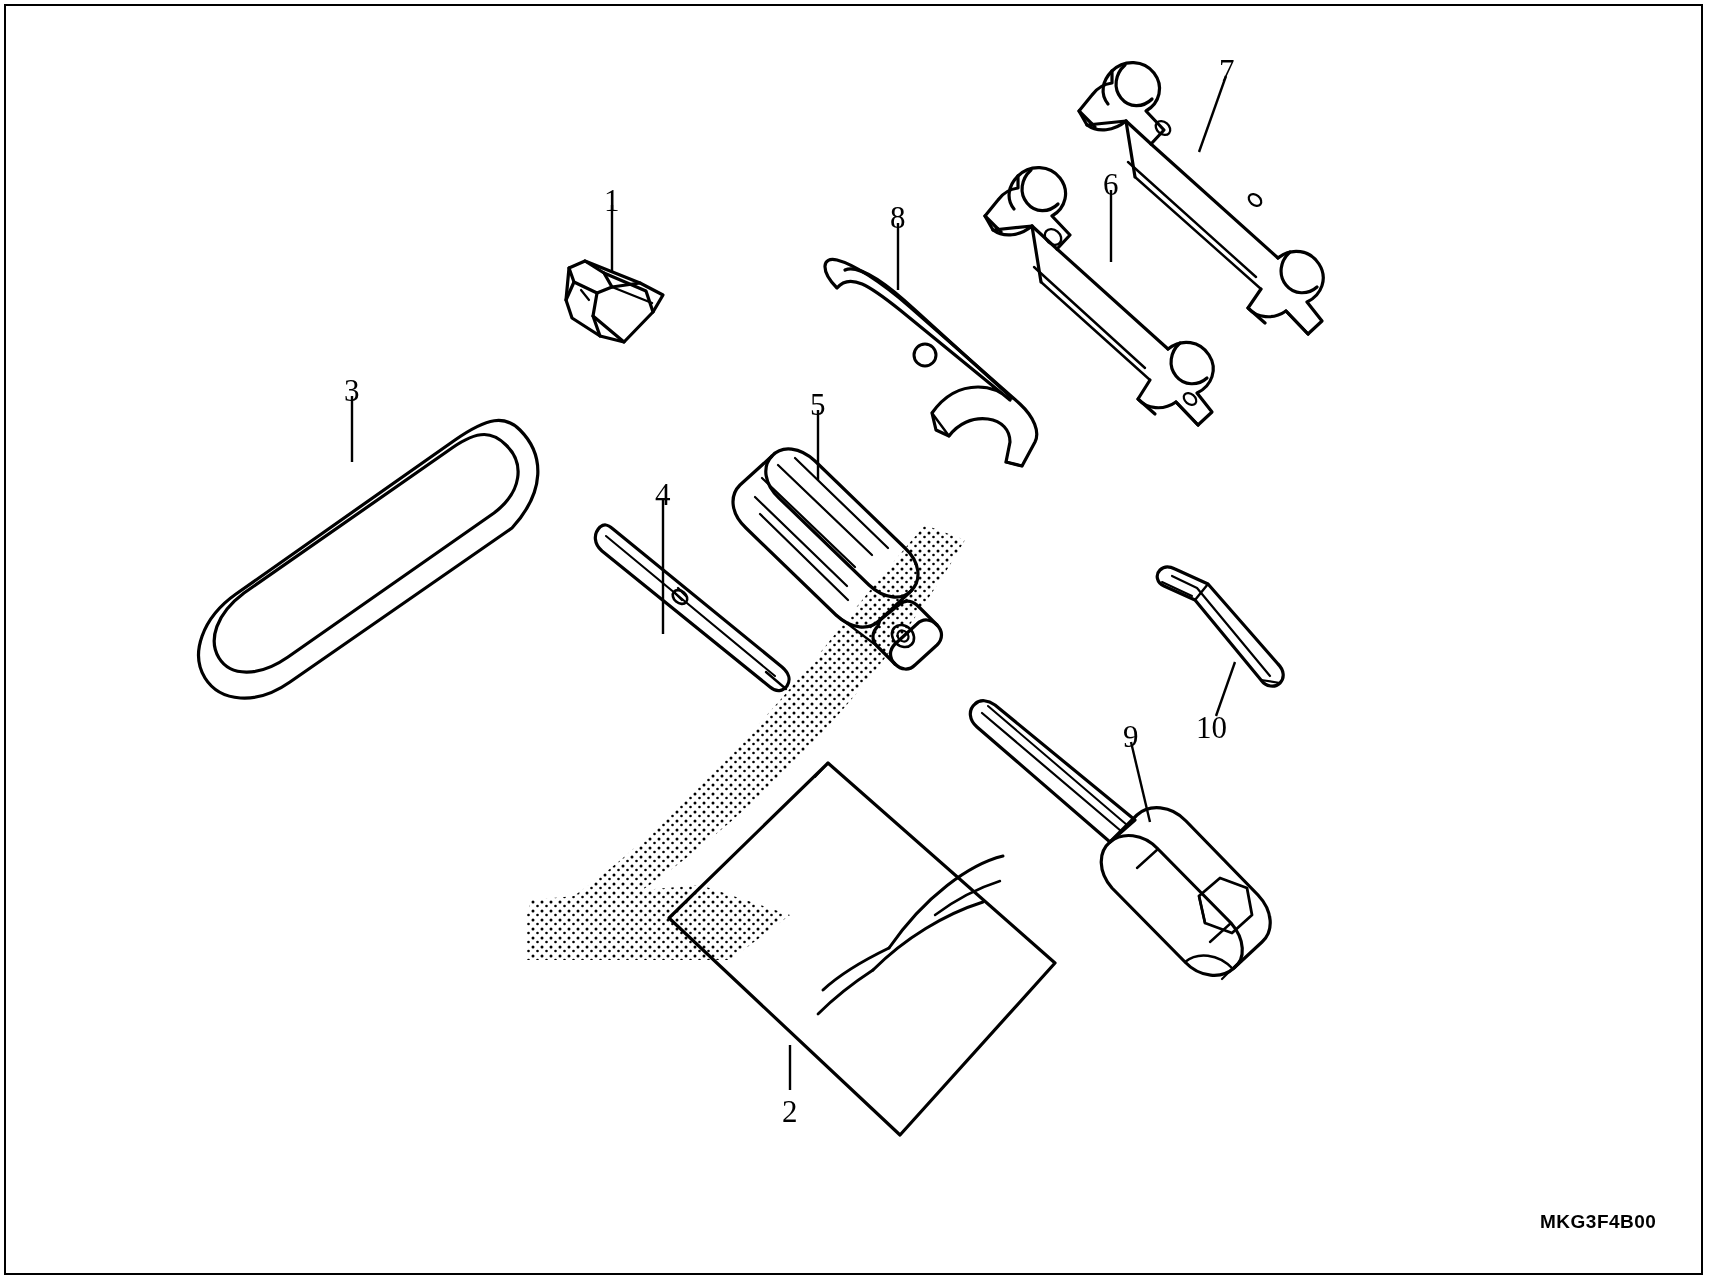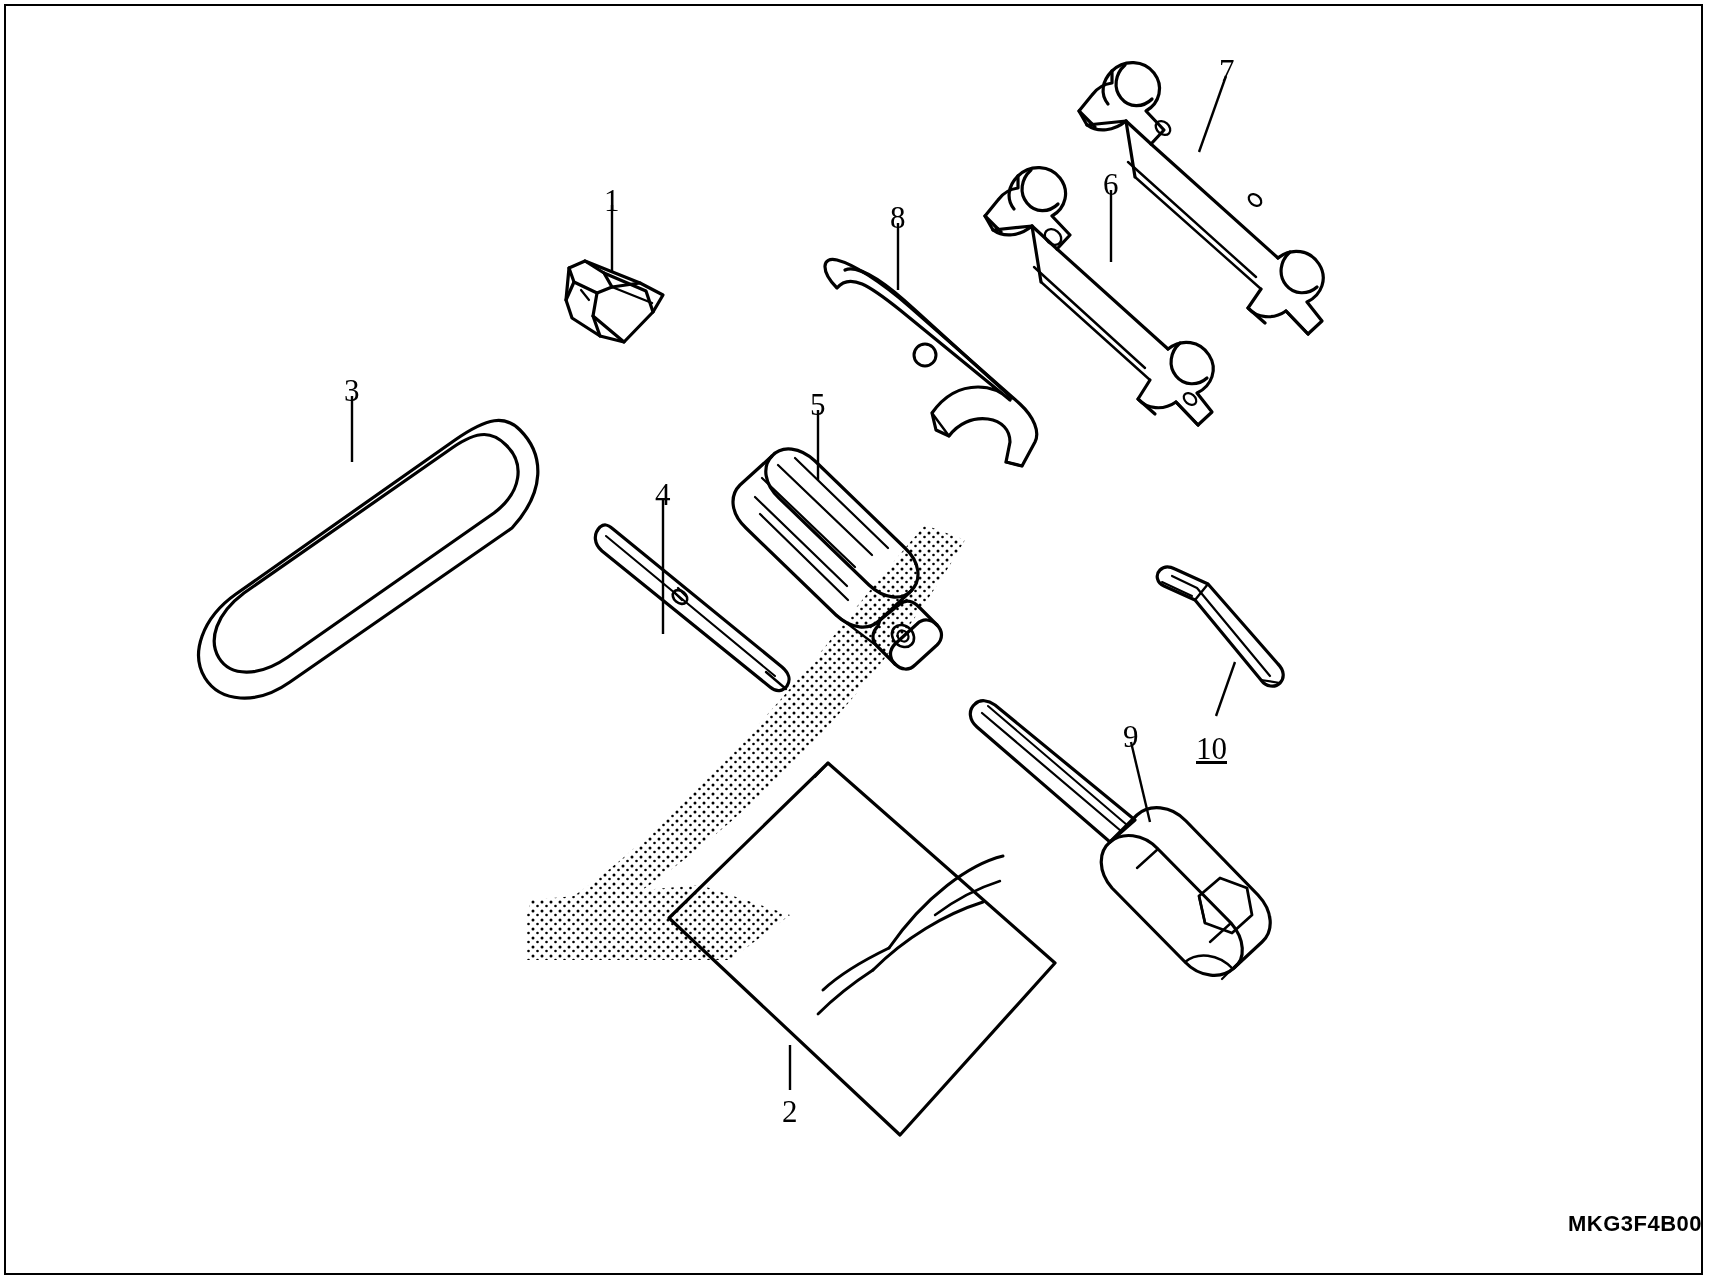--- a/index.html
+++ b/index.html
@@ -30,26 +30,25 @@
     position: absolute;
     left: 0; top: 0;
     width: 1711px;
     height: 1283px;
   }
   .part-code {
     position: absolute;
     left: 1540px;
     top: 1211px;
     font-family: "Liberation Sans", sans-serif;
-    font-size: 22px;
+    font-size: 19px;
     font-weight: bold;
     letter-spacing: 0.5px;
     color: #000000;
     white-space: nowrap;
-    margin-left: 28px;
   }
   .callout-num {
     position: absolute;
     font-family: "Liberation Serif", serif;
     font-size: 31px;
     color: #000000;
     line-height: 1;
     white-space: nowrap;
     user-select: none;
   }
@@ -294,17 +293,17 @@
 
   <div class="callout-num" style="left:604px; top:185px;">1</div>
   <div class="callout-num" style="left:782px; top:1096px;">2</div>
   <div class="callout-num" style="left:344px; top:375px;">3</div>
   <div class="callout-num" style="left:655px; top:479px;">4</div>
   <div class="callout-num" style="left:810px; top:389px;">5</div>
   <div class="callout-num" style="left:1103px; top:169px;">6</div>
   <div class="callout-num" style="left:1219px; top:55px;">7</div>
   <div class="callout-num" style="left:890px; top:202px;">8</div>
   <div class="callout-num" style="left:1123px; top:721px;">9</div>
-  <div class="callout-num" style="left:1196px; top:733px;text-decoration:underline;">10</div>
+  <div class="callout-num" style="left:1196px; top:712px;">10</div>
 
   <div class="part-code">MKG3F4B00</div>
 
 </div>
 
 </body></html>

